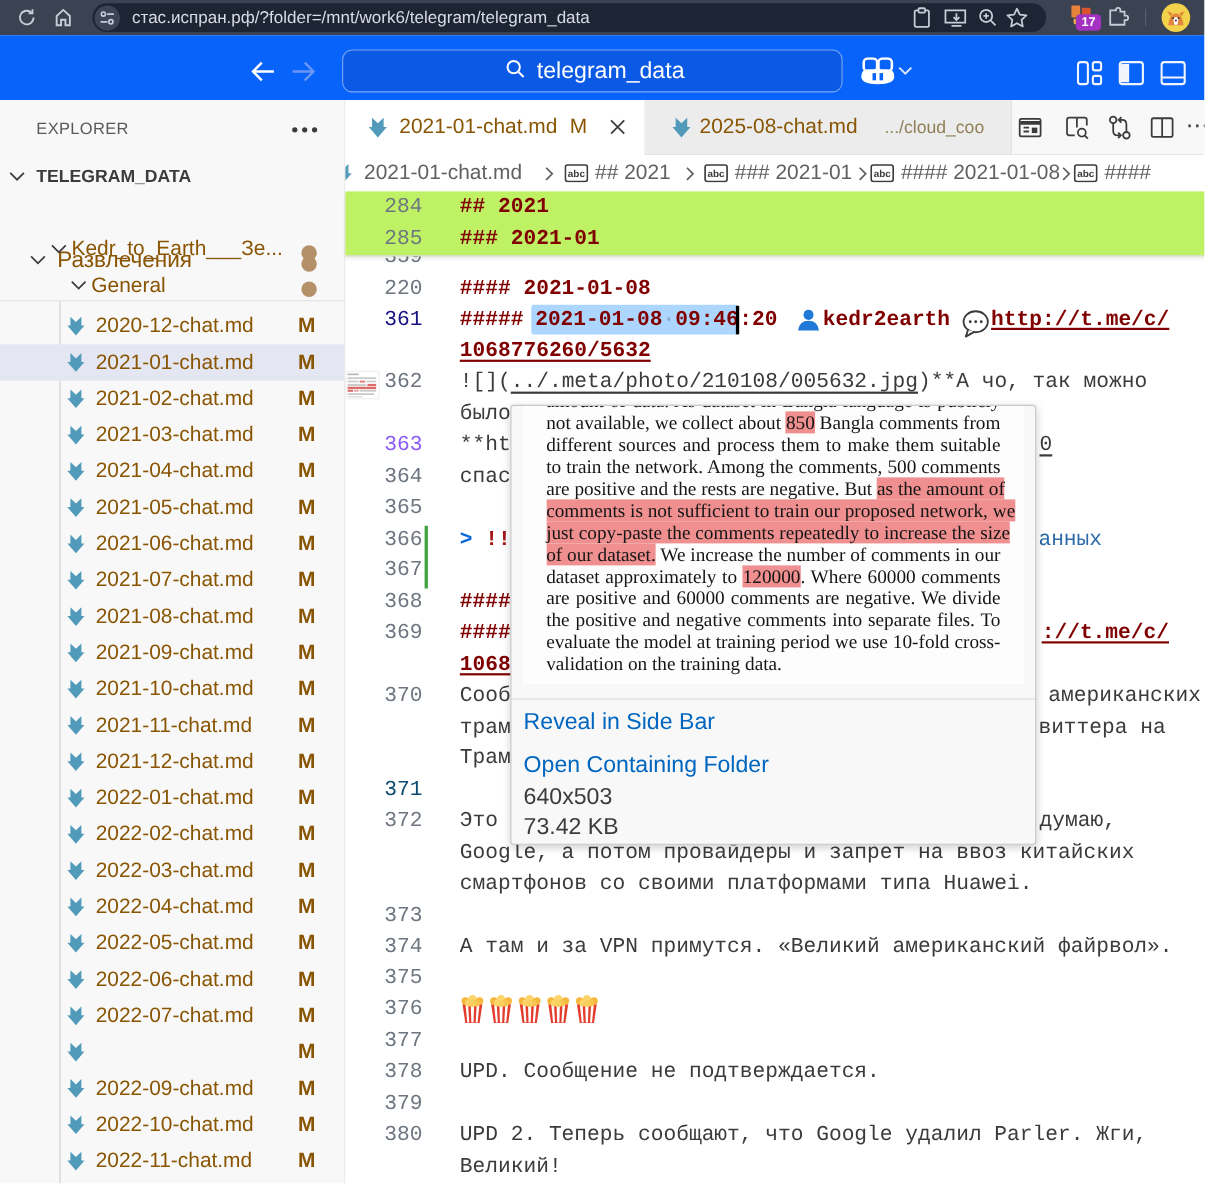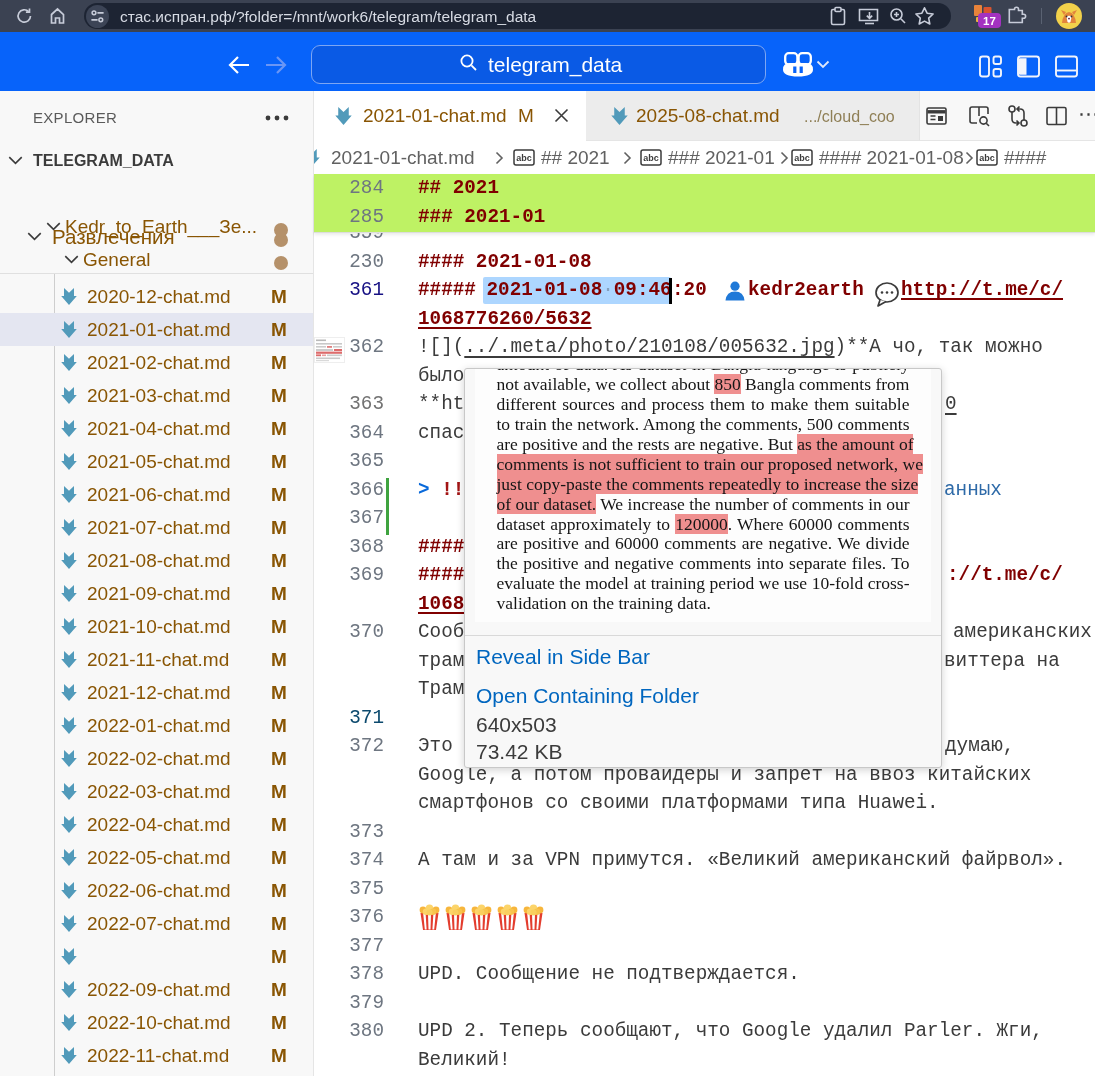--- a/index.html
+++ b/index.html
@@ -432,24 +432,24 @@
 <svg class="abs" style="left:650px;top:10px" width="10" height="14" viewBox="0 0 10 14" fill="none" stroke="#616161" stroke-width="1.6">
           <path d="M2.5 1.5 L8 7 L2.5 12.5"></path>
         </svg>
 <svg class="abs" style="left:662px;top:8px" width="22" height="17" viewBox="0 0 22 17" fill="none">
           <rect x="1" y="1" width="20" height="15" rx="2" stroke="#3b3b3b" stroke-width="1.5"></rect>
           <text x="11" y="12" font-size="9" font-family="Liberation Sans" fill="#3b3b3b" text-anchor="middle" font-weight="bold">abc</text>
         </svg>
 <span class="ci" style="left:690px;">####</span>
 </div>
 <div class="num m" style="top:128px;color:#6e7681;">359</div>
-<div class="num m" style="top:156.5px;color:#6e7681;">230</div>
+<div class="num m" style="top:156.5px;color:#6e7681;">220</div>
 <div class="num m" style="top:185px;color:#171184;">361</div>
 <div class="num m" style="top:242px;color:#6e7681;">362</div>
-<div class="num m" style="top:299px;color:#737373;">363</div>
+<div class="num m" style="top:299px;color:#8b5cf6;">363</div>
 <div class="num m" style="top:327.5px;color:#6e7681;">364</div>
 <div class="num m" style="top:356px;color:#6e7681;">365</div>
 <div class="num m" style="top:384.5px;color:#6e7681;">366</div>
 <div class="num m" style="top:413px;color:#6e7681;">367</div>
 <div class="num m" style="top:441.5px;color:#6e7681;">368</div>
 <div class="num m" style="top:470px;color:#6e7681;">369</div>
 <div class="num m" style="top:527px;color:#6e7681;">370</div>
 <div class="num m" style="top:612.5px;color:#0c4a6e;">371</div>
 <div class="num m" style="top:641px;color:#6e7681;">372</div>
 <div class="num m" style="top:726.5px;color:#6e7681;">373</div>
@@ -498,21 +498,21 @@
 <div class="crow m" style="left:104px;top:213.5px;"><span class="h" style="text-decoration:underline;text-decoration-skip-ink:none;text-decoration-thickness:2px;text-underline-offset:3px;">1068776260/5632</span></div>
 <div class="crow m" style="left:104px;top:242px;">![](<span style="text-decoration:underline;text-decoration-skip-ink:none;text-decoration-thickness:1.5px;text-underline-offset:4px;">../.meta/photo/210108/005632.jpg</span>)**А чо, так можно</div>
 <div class="crow m" style="left:104px;top:270.5px;">было</div>
 <div class="crow m" style="left:104px;top:299px;">**ht</div>
 <div class="crow m" style="left:631px;top:299px;"><span style="text-decoration:underline;text-decoration-skip-ink:none;text-decoration-thickness:1.5px;text-underline-offset:4px;">0</span></div>
 <div class="crow m" style="left:104px;top:327.5px;">спас</div>
 <div class="crow m" style="left:104px;top:384.5px;"><span class="gq" style="font-weight:bold;">&gt;</span> <span style="color:#a31515;font-weight:bold;">!!</span></div>
 <div class="crow m" style="left:630px;top:384.5px;"><span class="qt">анных</span></div>
 <div class="crow m" style="left:104px;top:441.5px;"><span class="h">####</span></div>
 <div class="crow m" style="left:104px;top:470px;"><span class="h">####</span></div>
-<div class="crow m" style="left:633px;top:470px;"><span class="h" style="text-decoration-skip-ink:none;text-decoration-thickness:2px;text-underline-offset:3px;">://t.me/c/</span></div>
+<div class="crow m" style="left:633px;top:470px;"><span class="h" style="text-decoration:underline;text-decoration-skip-ink:none;text-decoration-thickness:2px;text-underline-offset:3px;">://t.me/c/</span></div>
 <div class="crow m" style="left:104px;top:498.5px;"><span class="h" style="text-decoration:underline;text-decoration-skip-ink:none;text-decoration-thickness:2px;text-underline-offset:3px;">1068</span></div>
 <div class="crow m" style="left:104px;top:527px;">Сооб</div>
 <div class="crow m" style="left:639px;top:527px;">американских</div>
 <div class="crow m" style="left:104px;top:555.5px;">трам</div>
 <div class="crow m" style="left:630px;top:555.5px;">виттера на</div>
 <div class="crow m" style="left:104px;top:584px;">Трам</div>
 <div class="crow m" style="left:104px;top:641px;">Это</div>
 <div class="crow m" style="left:631px;top:641px;">думаю,</div>
 <div class="crow m" style="left:104px;top:669.5px;">Google, а потом провайдеры и запрет на ввоз китайских</div>
 <div class="crow m" style="left:104px;top:698px;">смартфонов со своими платформами типа Huawei.</div>

